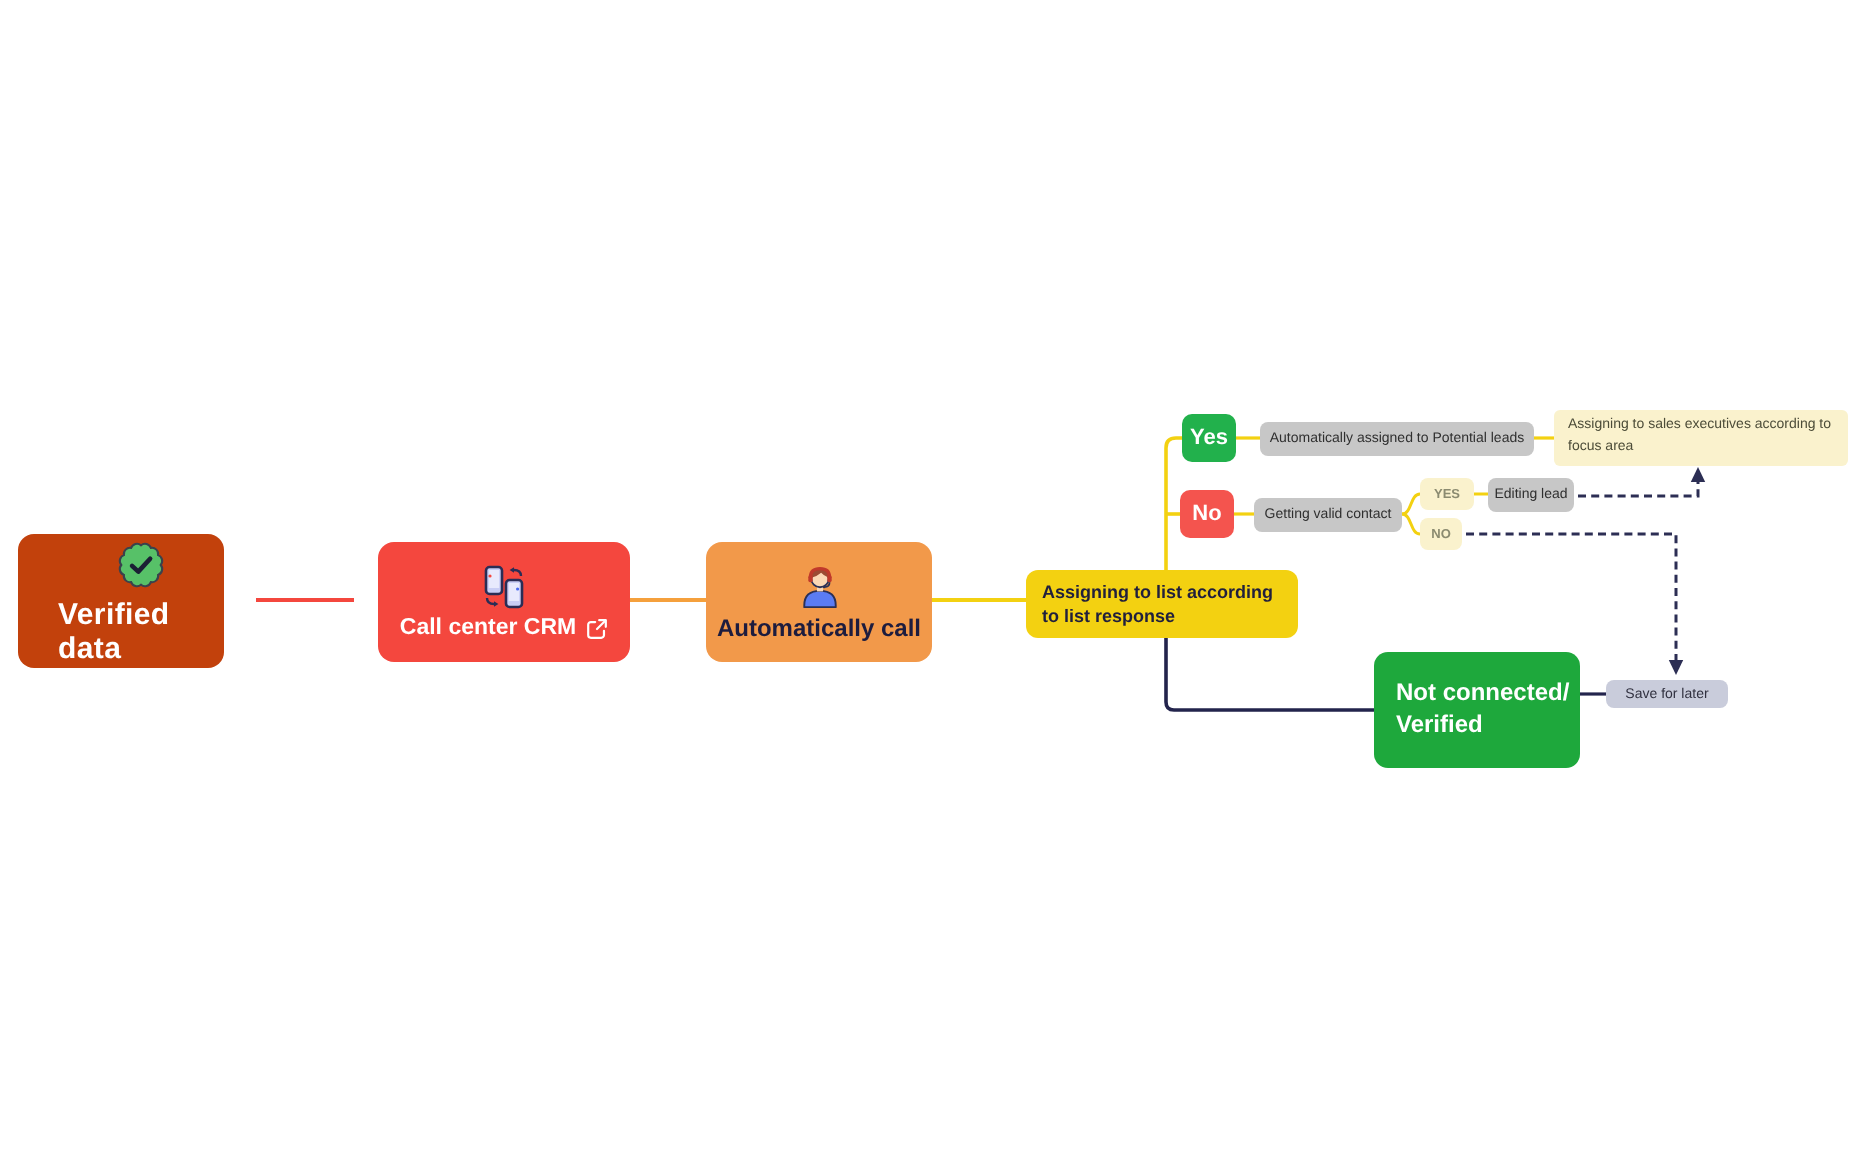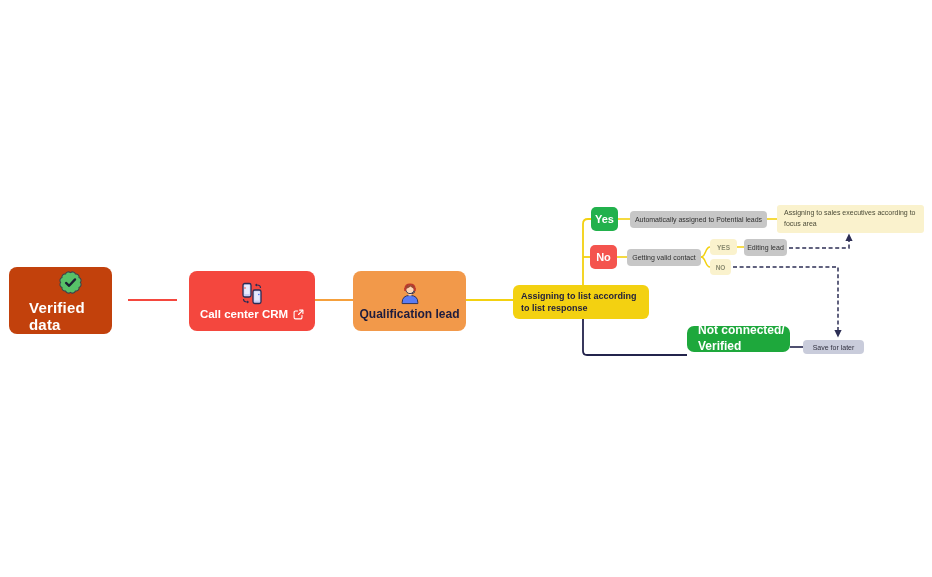--- a/index.html
+++ b/index.html
@@ -16,21 +16,21 @@
   .n-crm{left:177px;top:271px;width:126px;height:60px;background:#f4473e;border-radius:8px;gap:2px;margin-left:12px;}
   .n-crm .lblrow{display:flex;align-items:center;gap:5px;color:#ffffff;font-size:11.5px;font-weight:600;}
   .n-qual{left:353px;top:271px;width:113px;height:60px;background:#f2994a;border-radius:8px;gap:2px;}
   .n-qual .lbl{color:#1d1c3e;font-size:12px;font-weight:600;}
   .n-assign{left:513px;top:285px;width:136px;height:34px;background:#f3d111;border-radius:6px;
             align-items:flex-start;justify-content:center;padding:3px 8px;}
   .n-assign .ln{color:#201f3d;font-size:9px;font-weight:700;line-height:1.35;white-space:nowrap;}
   .n-yes{left:591px;top:207px;width:27px;height:24px;background:#22b14c;border-radius:5px;}
   .n-no{left:590px;top:245px;width:27px;height:24px;background:#f4544e;border-radius:5px;}
   .n-yes .lbl,.n-no .lbl{color:#ffffff;font-size:11px;font-weight:700;}
-  .n-green{left:687px;top:326px;width:103px;height:26px;background:#1ea83c;border-radius:7px;
+  .n-green{left:687px;top:326px;width:103px;height:58px;background:#1ea83c;border-radius:7px;
            align-items:flex-start;justify-content:center;padding-left:11px;}
   .n-green .ln{color:#ffffff;font-size:12px;font-weight:700;line-height:1.3;white-space:nowrap;}
   
   .pill{position:absolute;box-sizing:border-box;display:flex;align-items:center;justify-content:center;
         background:#c7c7c7;border-radius:4px;font-size:7px;color:#2f2f2f;white-space:nowrap;}
   .p-auto{left:630px;top:211px;width:137px;height:17px;}
   .p-contact{left:627px;top:249px;width:74px;height:17px;}
   .p-editing{left:744px;top:239px;width:43px;height:17px;}
   .p-save{left:803px;top:340px;width:61px;height:14px;background:#c9ccdb;color:#30303f;}
   .note{position:absolute;box-sizing:border-box;background:#faf2cd;border-radius:3px;
@@ -103,21 +103,21 @@
       <path d="M3.8 21.5 Q3.8 14 12 14 Q20.2 14 20.2 21.5 L20.2 22.5 L3.8 22.5 Z" fill="#5b7cf3" stroke="#2b3057" stroke-width="1" stroke-linejoin="round"></path>
       <rect x="10.4" y="11.3" width="3.2" height="3" fill="#fbd7b5"></rect>
       <circle cx="12" cy="7.5" r="4.6" fill="#fbd7b5" stroke="#2b3057" stroke-width="1"></circle>
       <path d="M7.5 7.2 Q7.4 3 12 3 Q16.6 3 16.5 7.2 Q13.8 6 12.6 4.6 Q10.3 6.6 7.5 7.2 Z" fill="#9c4a33"></path>
       <path d="M7 7 Q7 2.4 12 2.4 Q17 2.4 17 7" fill="none" stroke="#c0392b" stroke-width="1.7"></path>
       <rect x="15.8" y="5.9" width="2.3" height="3.6" rx="1" fill="#c0392b"></rect>
       <rect x="5.9" y="5.9" width="2.3" height="3.6" rx="1" fill="#c0392b"></rect>
       <path d="M17 9.5 Q17 12 14.3 12" fill="none" stroke="#2b3057" stroke-width="0.9"></path>
       <circle cx="14.2" cy="12" r="0.7" fill="#2b3057"></circle>
     </svg>
-    <span class="lbl">Qualification lead</span>
+    <span class="lbl">Automatically call</span>
   </div>
 
   <div class="node n-assign">
     <span class="ln">Assigning to list according</span>
     <span class="ln">to list response</span>
   </div>
 
   <div class="node n-yes">
     <span class="lbl">Yes</span>
   </div>

